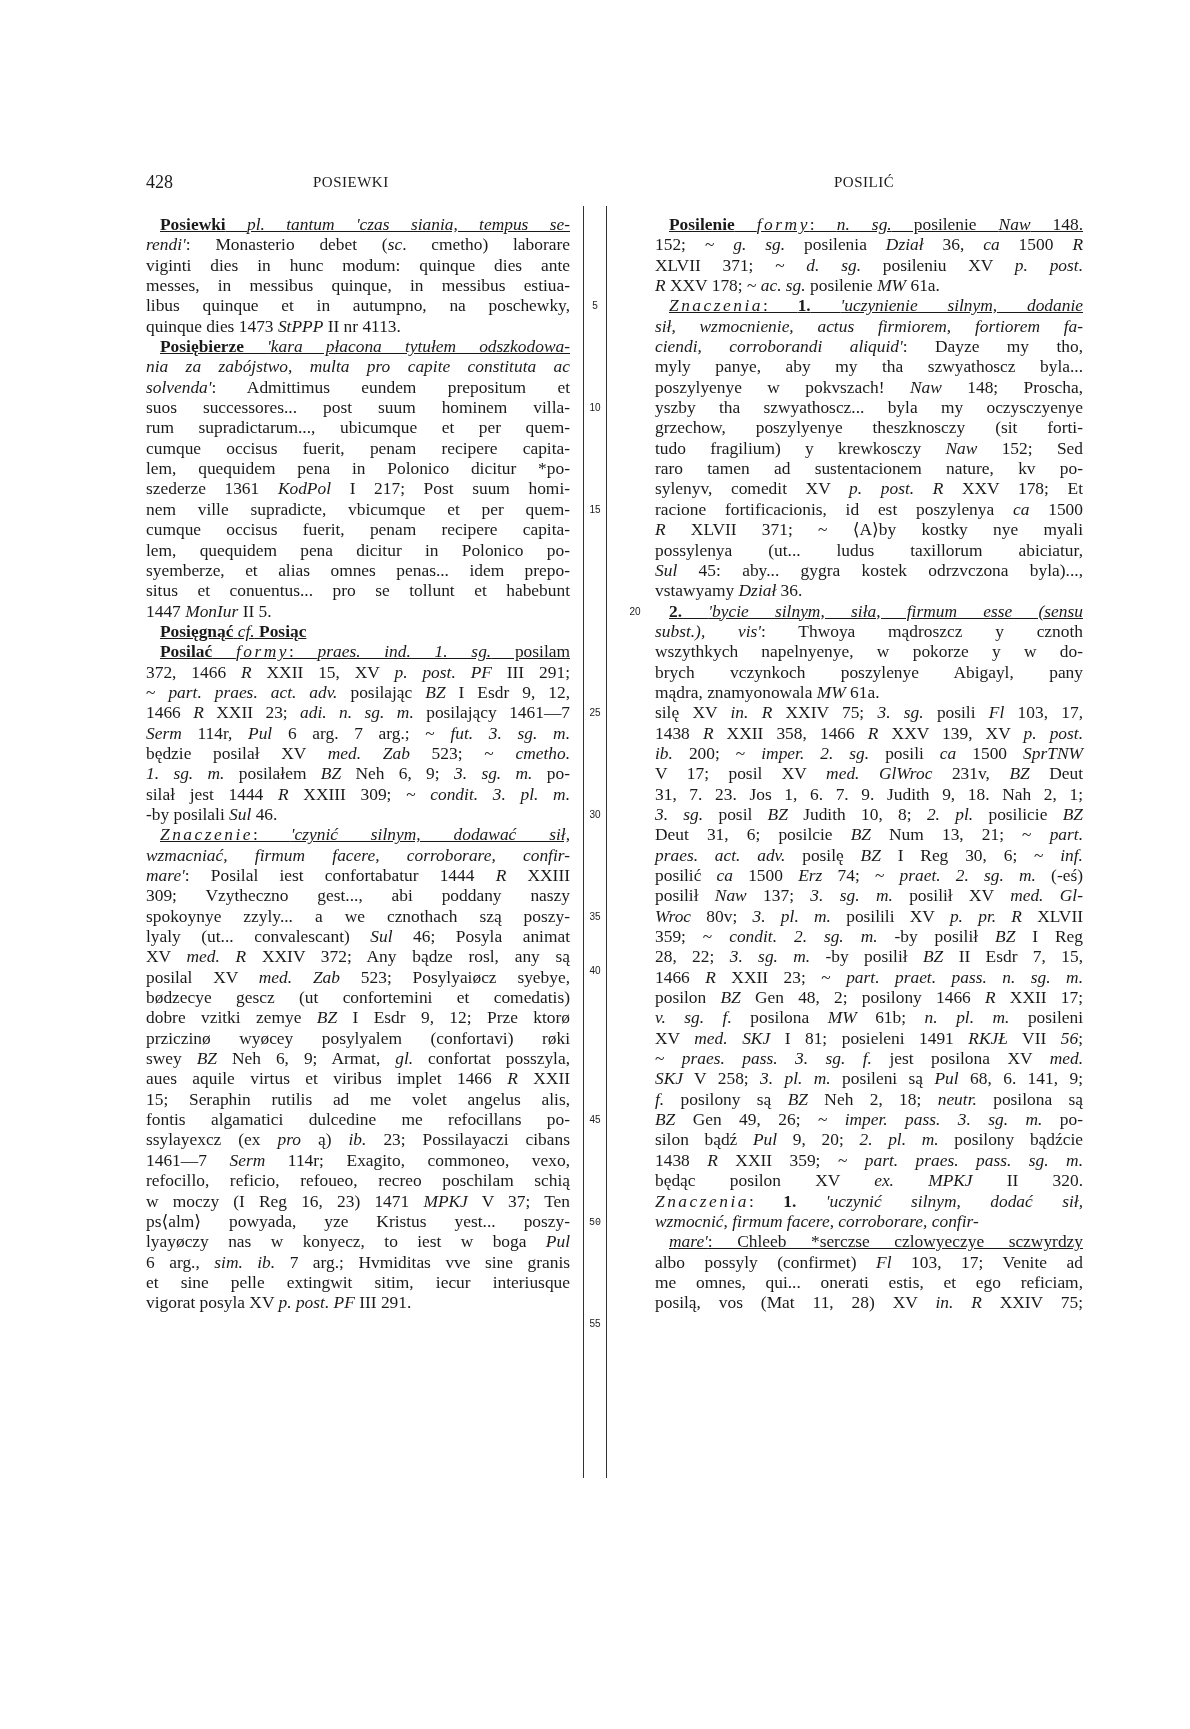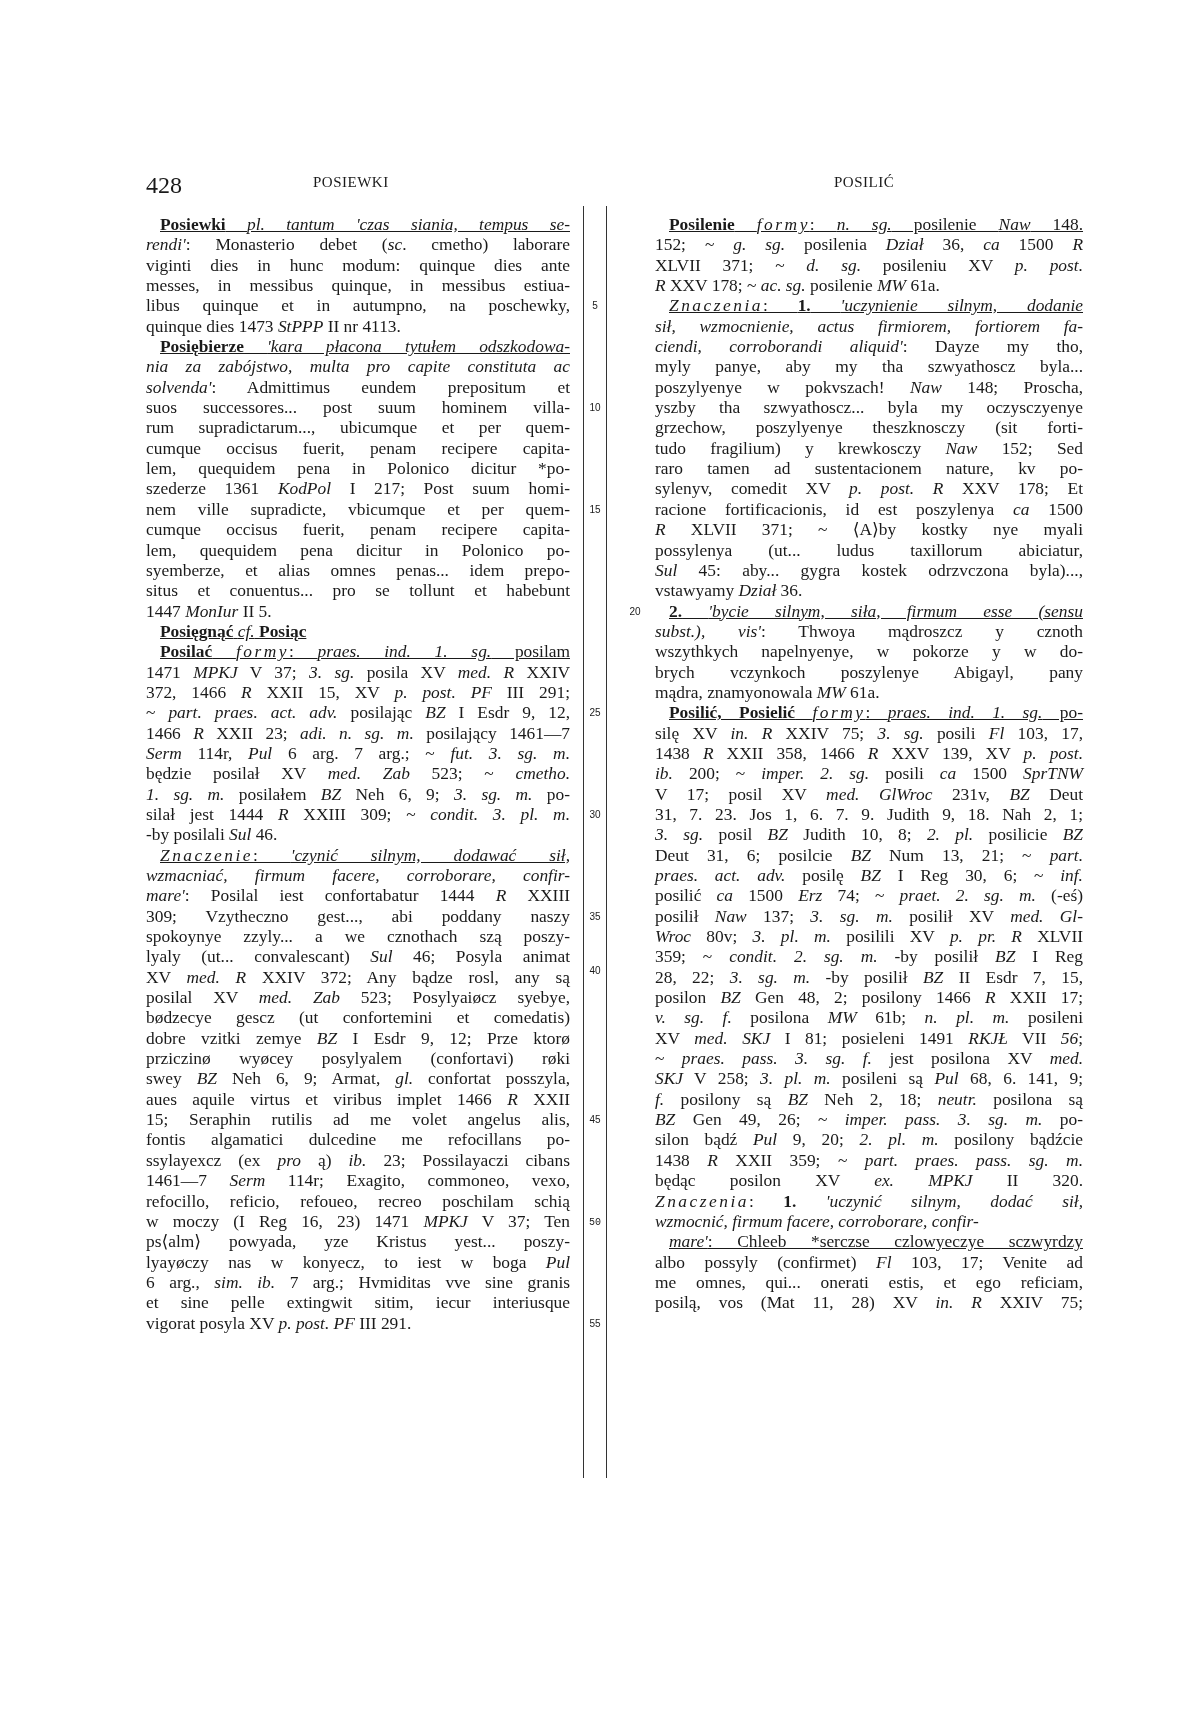--- a/index.html
+++ b/index.html
@@ -1,18 +1,18 @@
 <!DOCTYPE html>
 <html><head>
 <meta charset="utf-8">
 <style>
   html, body { margin: 0; padding: 0; background: #ffffff; }
   body { width: 1190px; height: 1729px; position: relative; overflow: hidden;
          font-family: "Liberation Serif", "DejaVu Serif", serif; color: #1a1a1a; }
-  .page-num { position: absolute; left: 146px; top: 172px; font-size: 24px; }
+  .page-num { position: absolute; left: 146px; top: 172px; font-size: 18px; }
   .running { position: absolute; top: 174px; font-size: 15px; letter-spacing: 0.5px; }
   .running.left { left: 313px; }
   .running.right { left: 834px; }
   .col { position: absolute; top: 214px; width: 424px; font-size: 17.4px; line-height: 20.35px; }
   .col.left { left: 146px; }
   .col.right { left: 618px; width: 428px; margin-left: 37px; }
   .ln { display: block; white-space: nowrap; text-align: justify; text-align-last: justify; }
   .ln.last { text-align-last: left; }
   .ln.ind { padding-left: 14px; text-decoration: underline; }
   .rule { position: absolute; width: 1px; background: #333; }
@@ -63,21 +63,20 @@
     <span class="ln">lem, quequidem pena in Polonico dicitur *po-</span>
     <span class="ln">szederze 1361 <i>KodPol</i> I 217; Post suum homi-</span>
     <span class="ln">nem ville supradicte, vbicumque et per quem-</span>
     <span class="ln">cumque occisus fuerit, penam recipere capita-</span>
     <span class="ln">lem, quequidem pena dicitur in Polonico po-</span>
     <span class="ln">syemberze, et alias omnes penas... idem prepo-</span>
     <span class="ln">situs et conuentus... pro se tollunt et habebunt</span>
     <span class="ln last">1447 <i>MonIur</i> II 5.</span>
     <span class="ln ind last"><b>Posięgnąć</b> <i>cf.</i> <b>Posiąc</b></span>
     <span class="ln ind"><b>Posilać</b> <span class="sp">formy</span>: <i>praes. ind. 1. sg.</i> posilam</span>
-    <span class="ln">1471 <i>MPKJ</i> V 37; <i>3. sg.</i> posila XV <i>med. R</i> XXIV</span>
     <span class="ln">372, 1466 <i>R</i> XXII 15, XV <i>p. post. PF</i> III 291;</span>
     <span class="ln">~ <i>part. praes. act. adv.</i> posilając <i>BZ</i> I Esdr 9, 12,</span>
     <span class="ln">1466 <i>R</i> XXII 23; <i>adi. n. sg. m.</i> posilający 1461—7</span>
     <span class="ln"><i>Serm</i> 114r, <i>Pul</i> 6 arg. 7 arg.; ~ <i>fut. 3. sg. m.</i></span>
     <span class="ln">będzie posilał XV <i>med. Zab</i> 523; ~ <i>cmetho.</i></span>
     <span class="ln"><i>1. sg. m.</i> posilałem <i>BZ</i> Neh 6, 9; <i>3. sg. m.</i> po-</span>
     <span class="ln">silał jest 1444 <i>R</i> XXIII 309; ~ <i>condit. 3. pl. m.</i></span>
     <span class="ln last">-by posilali <i>Sul</i> 46.</span>
     <span class="ln ind"><span class="sp">Znaczenie</span>: <i>'czynić silnym, dodawać sił,</i></span>
     <span class="ln"><i>wzmacniać, firmum facere, corroborare, confir-</i></span>
@@ -122,34 +121,34 @@
     <span class="ln">racione fortificacionis, id est poszylenya <i>ca</i> 1500</span>
     <span class="ln"><i>R</i> XLVII 371; ~ ⟨A⟩by kostky nye myali</span>
     <span class="ln">possylenya (ut... ludus taxillorum abiciatur,</span>
     <span class="ln"><i>Sul</i> 45: aby... gygra kostek odrzvczona byla)...,</span>
     <span class="ln last">vstawyamy <i>Dział</i> 36.</span>
     <span class="ln ind"><b>2.</b> <i>'bycie silnym, siła, firmum esse (sensu</i></span>
     <span class="ln"><i>subst.), vis'</i>: Thwoya mądroszcz y cznoth</span>
     <span class="ln">wszythkych napelnyenye, w pokorze y w do-</span>
     <span class="ln">brych vczynkoch poszylenye Abigayl, pany</span>
     <span class="ln last">mądra, znamyonowala <i>MW</i> 61a.</span>
-    <span class="ln ind"><b>Posilić, Posielić</b> <span class="sp">formy</span>: <i>praes. ind. 1. sg.</i> po-</span>
     <span class="ln">silę XV <i>in. R</i> XXIV 75; <i>3. sg.</i> posili <i>Fl</i> 103, 17,</span>
     <span class="ln">1438 <i>R</i> XXII 358, 1466 <i>R</i> XXV 139, XV <i>p. post.</i></span>
     <span class="ln"><i>ib.</i> 200; ~ <i>imper. 2. sg.</i> posili <i>ca</i> 1500 <i>SprTNW</i></span>
     <span class="ln">V 17; posil XV <i>med. GlWroc</i> 231v, <i>BZ</i> Deut</span>
     <span class="ln">31, 7. 23. Jos 1, 6. 7. 9. Judith 9, 18. Nah 2, 1;</span>
     <span class="ln"><i>3. sg.</i> posil <i>BZ</i> Judith 10, 8; <i>2. pl.</i> posilicie <i>BZ</i></span>
     <span class="ln">Deut 31, 6; posilcie <i>BZ</i> Num 13, 21; ~ <i>part.</i></span>
     <span class="ln"><i>praes. act. adv.</i> posilę <i>BZ</i> I Reg 30, 6; ~ <i>inf.</i></span>
     <span class="ln">posilić <i>ca</i> 1500 <i>Erz</i> 74; ~ <i>praet. 2. sg. m.</i> (-eś)</span>
     <span class="ln">posilił <i>Naw</i> 137; <i>3. sg. m.</i> posilił XV <i>med. Gl-</i></span>
     <span class="ln"><i>Wroc</i> 80v; <i>3. pl. m.</i> posilili XV <i>p. pr. R</i> XLVII</span>
     <span class="ln">359; ~ <i>condit. 2. sg. m.</i> -by posilił <i>BZ</i> I Reg</span>
     <span class="ln">28, 22; <i>3. sg. m.</i> -by posilił <i>BZ</i> II Esdr 7, 15,</span>
+    <span class="ln">1466 <i>R</i> XXII 23; ~ <i>part. praet. pass. n. sg. m.</i></span>
     <span class="ln">posilon <i>BZ</i> Gen 48, 2; posilony 1466 <i>R</i> XXII 17;</span>
     <span class="ln"><i>v. sg. f.</i> posilona <i>MW</i> 61b; <i>n. pl. m.</i> posileni</span>
     <span class="ln">XV <i>med. SKJ</i> I 81; posieleni 1491 <i>RKJŁ</i> VII <i>56</i>;</span>
     <span class="ln">~ <i>praes. pass. 3. sg. f.</i> jest posilona XV <i>med.</i></span>
     <span class="ln"><i>SKJ</i> V 258; <i>3. pl. m.</i> posileni są <i>Pul</i> 68, 6. 141, 9;</span>
     <span class="ln"><i>f.</i> posilony są <i>BZ</i> Neh 2, 18; <i>neutr.</i> posilona są</span>
     <span class="ln"><i>BZ</i> Gen 49, 26; ~ <i>imper. pass. 3. sg. m.</i> po-</span>
     <span class="ln">silon bądź <i>Pul</i> 9, 20; <i>2. pl. m.</i> posilony bądźcie</span>
     <span class="ln">1438 <i>R</i> XXII 359; ~ <i>part. praes. pass. sg. m.</i></span>
     <span class="ln">będąc posilon XV <i>ex. MPKJ</i> II 320.</span>

